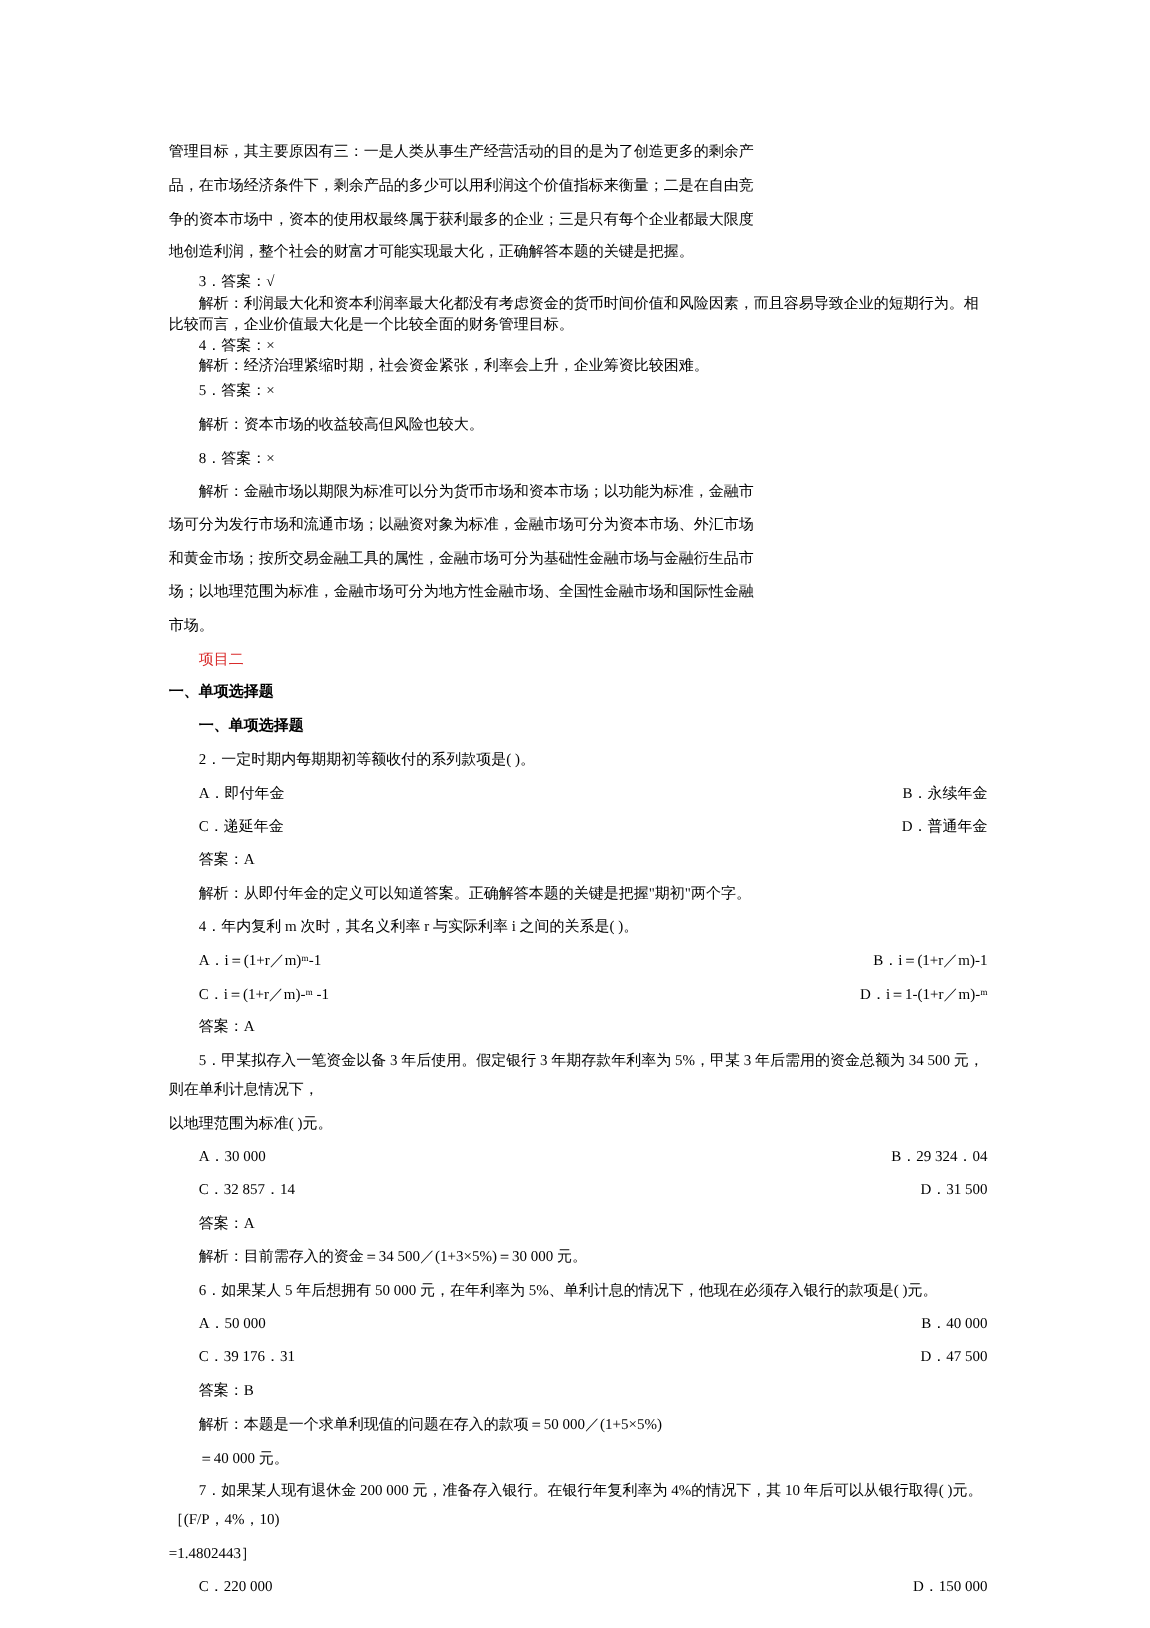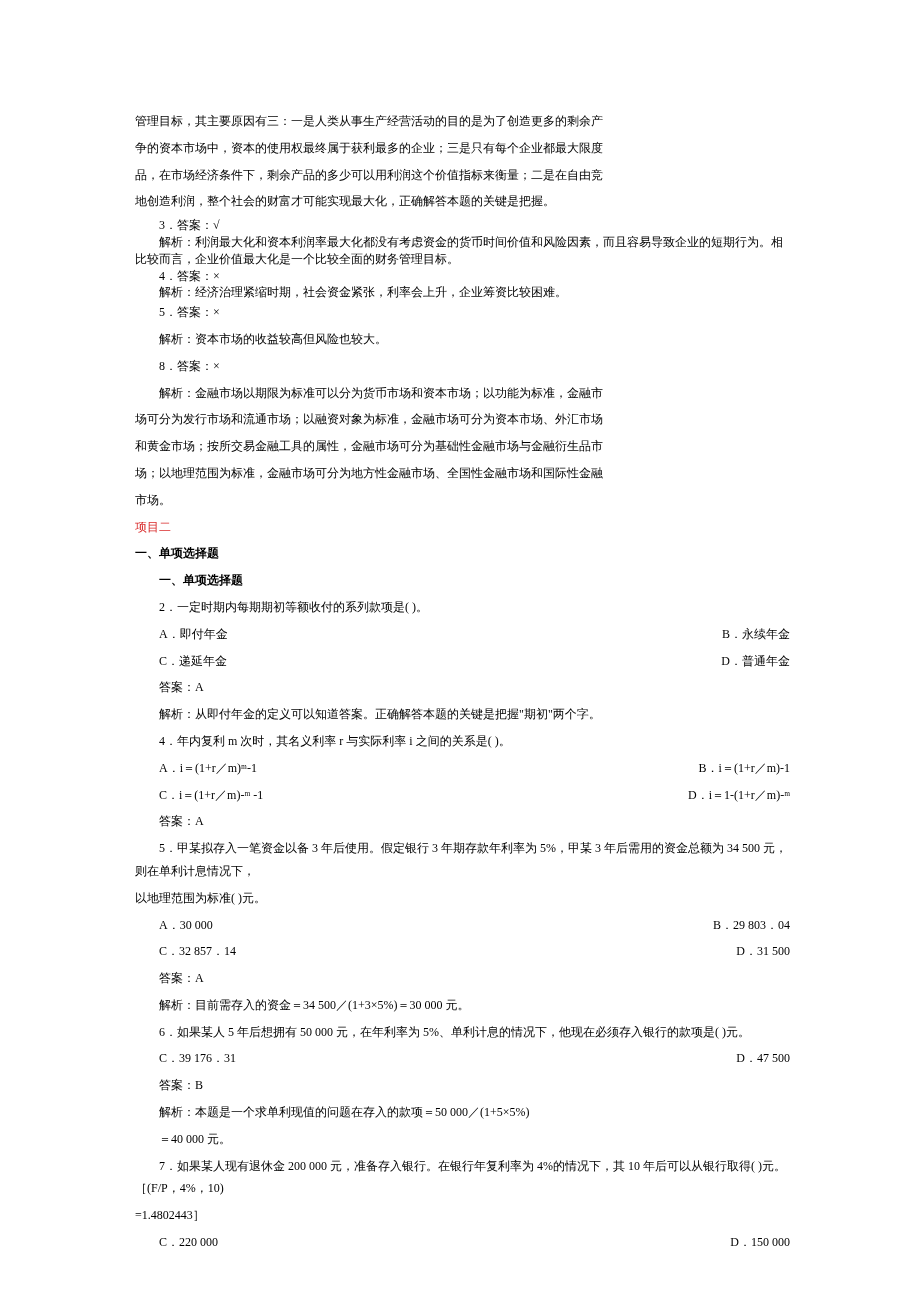--- a/index.html
+++ b/index.html
@@ -21,41 +21,42 @@
   }
   .indent {
     text-indent: 2em;
   }
   .tight {
     line-height: 1.4;
     margin: 0;
   }
   .red {
     color: #d92b2b;
+    margin-left: 24px;
   }
   .bold {
     font-weight: bold;
   }
   .opts {
     display: flex;
     justify-content: space-between;
   }
   .opts span:first-child {
     width: 170px;
     display: inline-block;
   }
 </style>
 </head>
 <body>
 
 <div class="page">
 
   <p>管理目标，其主要原因有三：一是人类从事生产经营活动的目的是为了创造更多的剩余产</p>
+  <p>品，在市场经济条件下，剩余产品的多少可以用利润这个价值指标来衡量；二是在自由竞</p>
   <p>争的资本市场中，资本的使用权最终属于获利最多的企业；三是只有每个企业都最大限度</p>
-  <p>品，在市场经济条件下，剩余产品的多少可以用利润这个价值指标来衡量；二是在自由竞</p>
   <p>地创造利润，整个社会的财富才可能实现最大化，正确解答本题的关键是把握。</p>
 
   <p class="indent tight">3．答案：√</p>
   <p class="indent tight">解析：利润最大化和资本利润率最大化都没有考虑资金的货币时间价值和风险因素，而且容易导致企业的短期行为。相比较而言，企业价值最大化是一个比较全面的财务管理目标。</p>
   <p class="indent tight">4．答案：×</p>
   <p class="indent tight">解析：经济治理紧缩时期，社会资金紧张，利率会上升，企业筹资比较困难。</p>
 
   <p class="indent">5．答案：×</p>
   <p class="indent">解析：资本市场的收益较高但风险也较大。</p>
 
@@ -91,30 +92,34 @@
   <p class="indent opts">
     <span>C．i＝(1+r／m)-ᵐ -1</span>
     <span>D．i＝1-(1+r／m)-ᵐ</span>
   </p>
   <p class="indent">答案：A</p>
 
   <p class="indent">5．甲某拟存入一笔资金以备 3 年后使用。假定银行 3 年期存款年利率为 5%，甲某 3 年后需用的资金总额为 34 500 元，则在单利计息情况下，</p>
   <p>以地理范围为标准(    )元。</p>
   <p class="indent opts">
     <span>A．30 000</span>
-    <span>B．29 803．04</span>
+    <span>B．29 324．04</span>
   </p>
   <p class="indent opts">
     <span>C．32 857．14</span>
     <span>D．31 500</span>
   </p>
   <p class="indent">答案：A</p>
   <p class="indent">解析：目前需存入的资金＝34 500／(1+3×5%)＝30 000 元。</p>
 
   <p class="indent">6．如果某人 5 年后想拥有 50 000 元，在年利率为 5%、单利计息的情况下，他现在必须存入银行的款项是(    )元。</p>
+  <p class="indent opts">
+    <span>A．50 000</span>
+    <span>B．40 000</span>
+  </p>
   <p class="indent opts">
     <span>C．39 176．31</span>
     <span>D．47 500</span>
   </p>
   <p class="indent">答案：B</p>
   <p class="indent">解析：本题是一个求单利现值的问题在存入的款项＝50 000／(1+5×5%)</p>
   <p class="indent">＝40 000 元。</p>
 
   <p class="indent">7．如果某人现有退休金 200 000 元，准备存入银行。在银行年复利率为 4%的情况下，其 10 年后可以从银行取得(    )元。［(F/P，4%，10)</p>
   <p>=1.4802443］</p>

